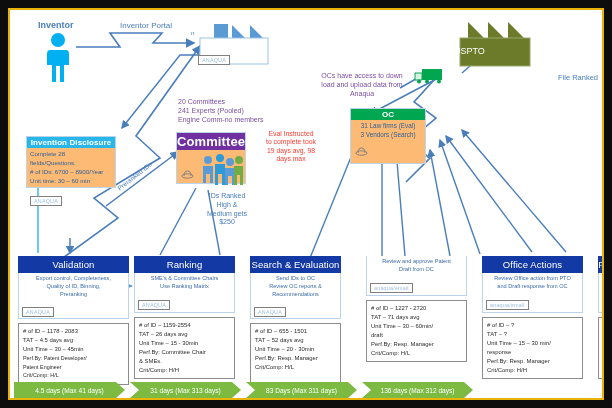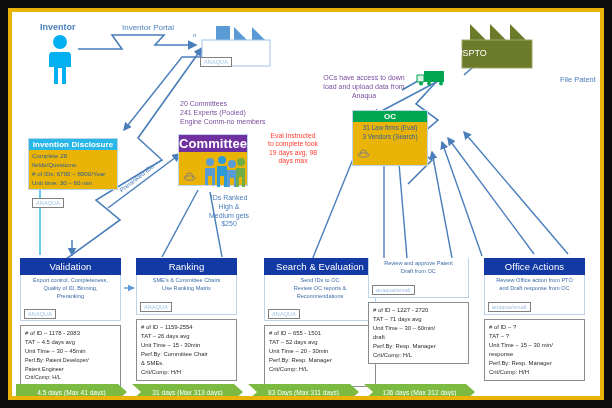--- a/index.html
+++ b/index.html
@@ -1,35 +1,35 @@
 <!DOCTYPE html>
 <html><head>
 <meta charset="utf-8">
 <style>
   * { box-sizing: border-box; margin:0; padding:0; }
   html,body { width:612px; height:408px; overflow:hidden; background:#0d0d0d;
     font-family:"Liberation Sans", sans-serif; }
   #frame { position:absolute; left:8px; top:8px; width:596px; height:392px;
-    background:#ffffff; border:4px solid #eab308; overflow:hidden; }
+    background:#ffffff; border:2px solid #eab308; overflow:hidden; }
   #canvas { position:absolute; left:0; top:0; width:596px; height:392px; }
 
   .lbl { position:absolute; color:#4a7ebb; font-size:7.5px; line-height:1.25;
     white-space:pre; }
   .lbl.purple { color:#7b4ea0; }
   .lbl.red { color:#ff3b30; text-align:center; }
   .lbl.center { text-align:center; }
 
   
   .factory { position:absolute; }
 
   
   .person { position:absolute; }
 
   
-  .topbox { position:absolute; background:#eab308; border:1px solid #bcd4ea; }
+  .topbox { position:absolute; background:#fdba74; border:1px solid #bcd4ea; }
   .topbox .hdr { font-size:8px; color:#fff; text-align:center; padding:1px 0;
     font-weight:bold; letter-spacing:.1px; }
   .topbox .bodytxt { font-size:6.2px; color:#3c6ca8; line-height:1.45;
     padding:2px 3px; }
   .topbox .tagwrap { padding:1px 3px 2px 3px; }
   .tag { display:inline-block; border:1px solid #808080; background:#fff;
     color:#9fc0e0; font-size:5.4px; padding:1px 3px; letter-spacing:.2px; }
 
   
   .stage { position:absolute; top:246px; width:107px; }
@@ -213,37 +213,37 @@
     <svg viewBox="0 0 82 50" width="82" height="50">
       <path d="M14,20 L14,4 L30,20 Z" fill="#6b7b2a"></path>
       <path d="M34,20 L34,4 L50,20 Z" fill="#6b7b2a"></path>
       <path d="M54,20 L54,4 L70,20 Z" fill="#6b7b2a"></path>
       <rect x="6" y="20" width="70" height="28" fill="#6b7b2a" stroke="#9aa86a" stroke-width="1"></rect>
     </svg>
     <div style="position:absolute; left:0; top:28px; width:82px; text-align:left;
                 color:#fff; font-size:9px;">USPTO</div>
   </div>
 
-  <div class="lbl" style="left:548px; top:63px; font-size:7.5px;">File Patent</div>
+  <div class="lbl" style="left:548px; top:63px; font-size:7.5px;">File Ranked</div>
 
   <div class="topbox" style="left:340px; top:98px; width:76px; height:56px;">
     <div class="hdr" style="background:#00a650; font-size:8px;">OC</div>
     <div style="white-space:pre-line; font-size:6.4px; color:#2f5f96; text-align:center;
                 padding:2px 2px 0 2px; line-height:1.4;">31 Law firms (Eval)
 3 Vendors (Search)</div>
     <span style="position:absolute; left:4px; bottom:2px;">
       <svg width="13" height="13" viewBox="0 0 13 13">
         <ellipse cx="6.5" cy="9" rx="5.5" ry="2.2" fill="none" stroke="#808080" stroke-width="1"></ellipse>
         <path d="M3,9 Q3,4 6.5,4 Q10,4 10,9" fill="none" stroke="#808080" stroke-width="1"></path>
       </svg>
     </span>
   </div>
 
   <div id="stages">
-        <div class="stage" style="left: 8px; width: 101px;">
+        <div class="stage" style="left: 8px; width: 111px;">
           <div class="title">Validation</div>
           <div class="desc">
             <p style="white-space: pre-line;">Export control, Completeness,
 Quality of ID, Binning,
 Preranking</p>
             <div class="tagline"><span class="tag">ANAQUA</span></div>
           </div>
           <div class="metrics">
             <div># of ID – 1178 - 2083
 TAT – 4.5 days avg
@@ -262,21 +262,21 @@
           </div>
           <div class="metrics">
             <div># of ID – 1159-2554
 TAT – 26 days avg
 Unit Time – 15 - 30min
 Perf.By: Committee Chair
 &amp; SMEs.
 Crit/Comp: H/H</div>
           </div>
         </div>
-        <div class="stage" style="left: 252px; width: 112px;">
+        <div class="stage" style="left: 240px; width: 91px;">
           <div class="title">Search &amp; Evaluation</div>
           <div class="desc">
             <p style="white-space: pre-line;">Send IDs to OC
 Review OC reports &amp;
 Recommendations</p>
             <div class="tagline"><span class="tag">ANAQUA</span></div>
           </div>
           <div class="metrics">
             <div># of ID – 655 - 1501
 TAT – 52 days avg

